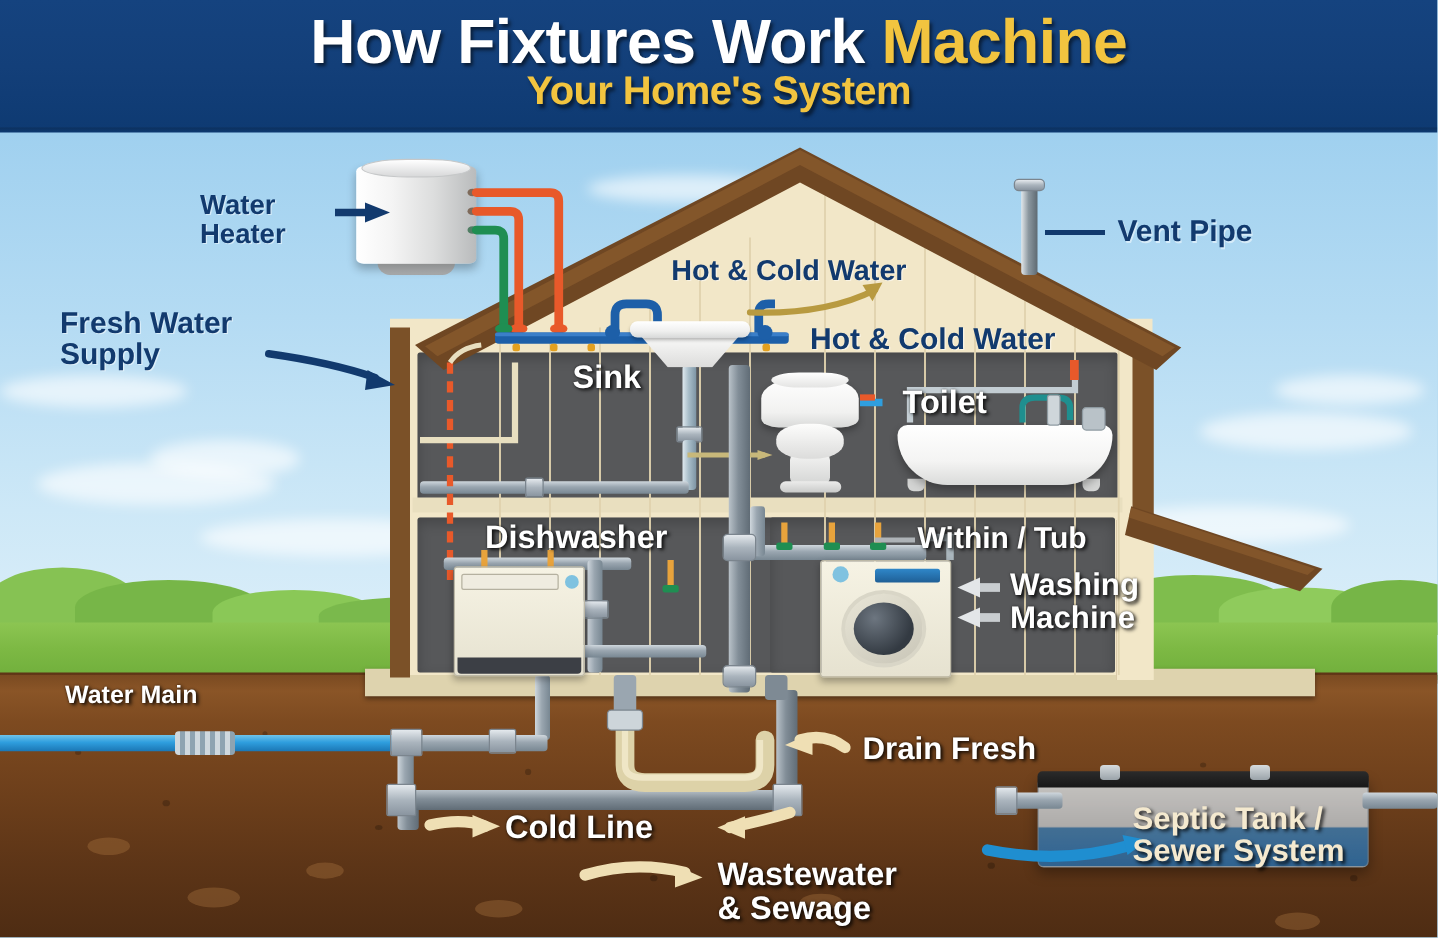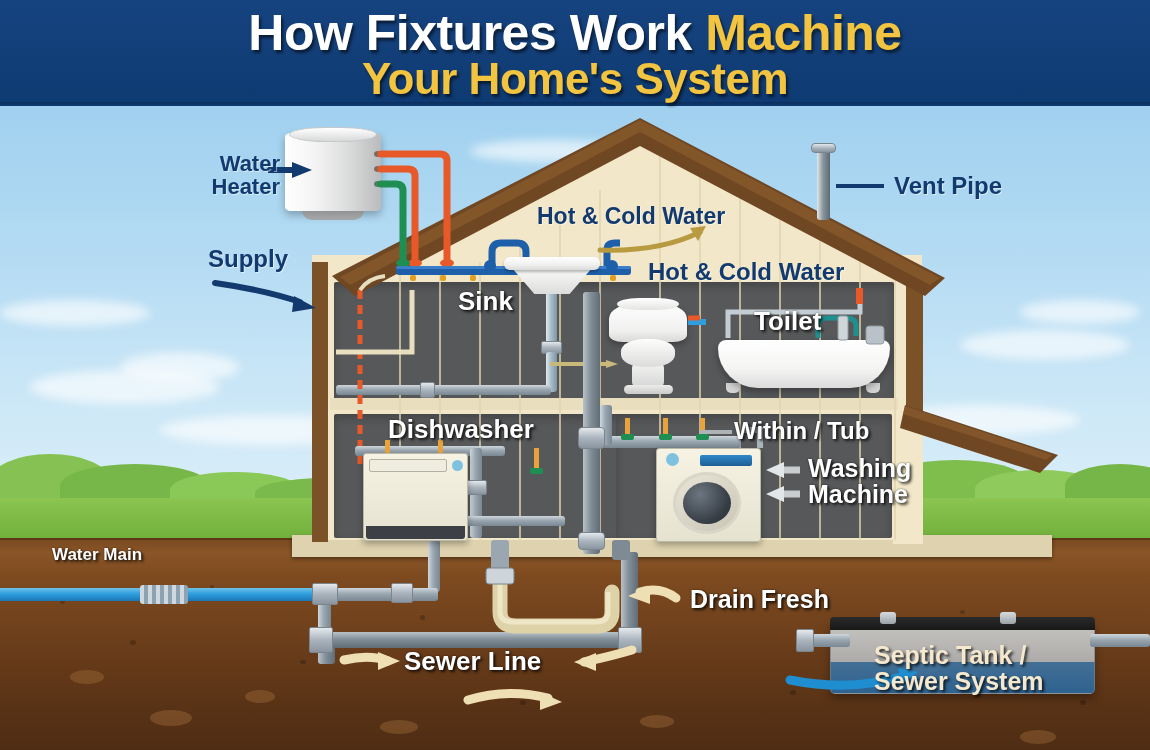--- a/index.html
+++ b/index.html
@@ -17,21 +17,21 @@
     background:linear-gradient(180deg,#15437f 0%,#133f79 50%,#0e3a72 100%);
     z-index:40;
   }
   .banner::after{
     content:""; position:absolute; left:0; right:0; bottom:0; height:4px;
     background:linear-gradient(180deg,rgba(0,0,0,.18),rgba(0,0,0,0));
   }
   .title-line { position:absolute; left:0; width:1150px; text-align:center;
     font-weight:bold; letter-spacing:-0.5px; white-space:nowrap; }
   .t1 { top:4px; font-size:50px; }
-  .t2 { top:54px; font-size:44px; }
+  .t2 { top:54px; font-size:32px; }
   .tw { color:#ffffff; text-shadow:2px 3px 3px rgba(0,0,0,.55); }
   .tg { color:#f2c43f; text-shadow:2px 3px 3px rgba(0,0,0,.55); }
 
   
   .sky { position:absolute; left:0; top:100px; width:1150px; height:440px;
     background:linear-gradient(180deg,#9fd0ef 0%,#b4dbf3 35%,#cde8f7 70%,#dff0fa 100%); }
   .cloud { position:absolute; background:rgba(255,255,255,.62); border-radius:50%; filter:blur(5px); }
 
   .bushline { position:absolute; left:0; top:452px; width:1150px; height:56px; }
   .bush { position:absolute; bottom:0; border-radius:50% 50% 14% 14%; }
@@ -76,21 +76,21 @@
   
   .septic { position:absolute; border-radius:5px;
     background:linear-gradient(180deg,rgba(210,214,216,.88) 0%,rgba(186,192,196,.85) 55%,rgba(60,120,170,.85) 56%,rgba(42,104,158,.9) 100%);
     border:1px solid rgba(120,130,138,.7); box-shadow:0 4px 10px rgba(0,0,0,.35); }
 
   
   .lbl { position:absolute; font-weight:bold; white-space:nowrap; line-height:1.05; z-index:30; }
   .lbl-navy { color:#123a6e; text-shadow:1px 1px 0 rgba(255,255,255,.5); }
   .lbl-white { color:#ffffff; text-shadow:2px 2px 3px rgba(0,0,0,.75), 0 0 2px rgba(0,0,0,.6); }
   .lbl-cream { color:#f4e9cf; text-shadow:2px 2px 3px rgba(0,0,0,.8); }
-  .lbl-c { text-align:right; }
+  .lbl-c { text-align:left; }
 
   svg.ov { position:absolute; left:0; top:0; width:1150px; height:750px; z-index:29; pointer-events:none; }
 </style>
 </head>
 <body>
 
 <div id="stage">
 
   <div class="sky"></div>
 
@@ -399,50 +399,55 @@
     <path d="M468,700 Q508,688 548,698" stroke="#efdfb4" stroke-width="9" fill="none" stroke-linecap="round"></path>
     <polygon points="562,702 540,692 540,710" fill="#efdfb4"></polygon>
   </svg>
 
   <div class="lbl lbl-navy lbl-c" style="left:160px; top:152px; width:120px; font-size:22px;">
     <div>Water</div>
     <div>Heater</div>
   </div>
 
   <div class="lbl lbl-navy lbl-c" style="left:48px; top:246px; width:240px; font-size:24px;">
+    <div>Fresh Water</div>
     <div>Supply</div>
   </div>
 
   <div class="lbl lbl-navy" style="left:894px; top:173px; font-size:24px;">Vent Pipe</div>
 
   <div class="lbl lbl-navy" style="left:537px; top:204px; font-size:23px;">Hot &amp; Cold Water</div>
 
   <div class="lbl lbl-navy" style="left:648px; top:259px; font-size:24px;">Hot &amp; Cold Water</div>
 
   <div class="lbl lbl-white" style="left:458px; top:288px; font-size:26px;">Sink</div>
 
-  <div class="lbl lbl-white" style="left:722px; top:308px; font-size:26px;margin-left:32px;">Toilet</div>
+  <div class="lbl lbl-white" style="left:722px; top:308px; font-size:26px;">Toilet</div>
 
   <div class="lbl lbl-white" style="left:388px; top:416px; font-size:26px;">Dishwasher</div>
 
   <div class="lbl lbl-white" style="left:734px; top:418px; font-size:24px;">Within / Tub</div>
 
   <div class="lbl lbl-white" style="left:808px; top:455px; font-size:25px;">
     <div>Washing</div>
     <div>Machine</div>
   </div>
 
-  <div class="lbl lbl-white" style="left:52px; top:546px; font-size:17px;">Water Main</div>
+  <div class="lbl lbl-white" style="left:52px; top:546px; font-size:20px;">Water Main</div>
 
   <div class="lbl lbl-white" style="left:690px; top:586px; font-size:25px;">Drain Fresh</div>
 
-  <div class="lbl lbl-white" style="left:404px; top:648px; font-size:26px;">Sewer Line</div>
-
-
-  <div class="lbl lbl-cream" style="left:874px; top:642px; font-size:25px; z-index:25;">
+  <div class="lbl lbl-white" style="left:404px; top:648px; font-size:26px;">Cold Line</div>
+
+  <div class="lbl lbl-white" style="left:574px; top:686px; font-size:26px;">
+    <div>Wastewater</div>
+    <div>&amp; Sewage</div>
+  </div>
+
+  <div class="lbl lbl-cream" style="left:906px; top:642px; font-size:25px; z-index:25;">
     <div>Septic Tank /</div>
     <div>Sewer System</div>
   </div>
 
   <div class="banner">
     <div class="title-line t1"><span class="tw">How Fixtures Work </span><span class="tg">Machine</span></div>
     <div class="title-line t2 tg">Your Home's System</div>
   </div>
 
 </div>

